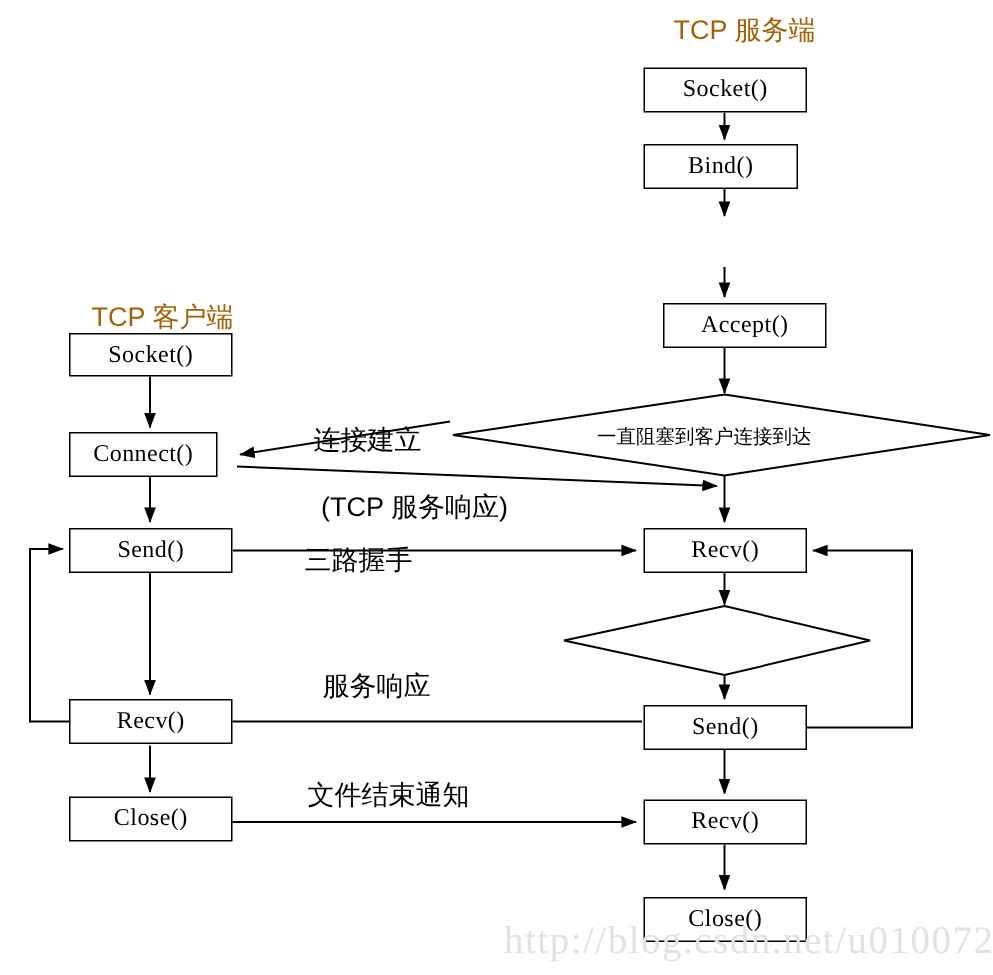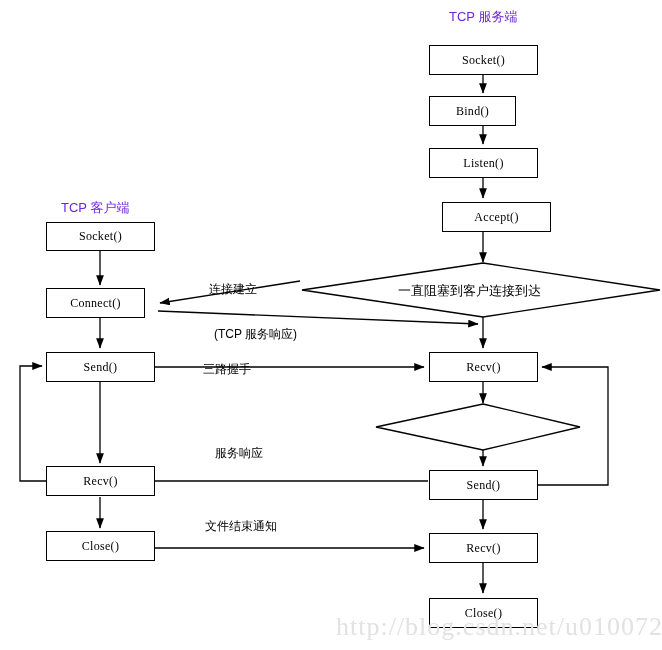--- a/index.html
+++ b/index.html
@@ -27,35 +27,35 @@
     height: 650px;
   }
   .node {
     position: absolute;
     box-sizing: border-box;
     border: 1px solid #000000;
     background: #ffffff;
     display: flex;
     align-items: center;
     justify-content: center;
-    font-size: 12px;
+    font-size: 16px;
     color: #000000;
     letter-spacing: 0.3px;
     white-space: nowrap;
   }
   .title {
     position: absolute;
-    font-size: 13px;
-    color: #6d28d9;
+    font-size: 18px;
+    color: #a16207;
     white-space: nowrap;
     font-family: "Liberation Sans", "DejaVu Sans", sans-serif;
   }
   .edge-label {
     position: absolute;
-    font-size: 12px;
+    font-size: 18px;
     color: #000000;
     white-space: nowrap;
     font-family: "Liberation Sans", "DejaVu Sans", sans-serif;
   }
   .diamond-label {
     position: absolute;
     font-size: 13px;
     color: #000000;
     white-space: nowrap;
     font-family: "Liberation Sans", "DejaVu Sans", sans-serif;
@@ -115,22 +115,21 @@
       <line x1="428" y1="481" x2="51" y2="481" marker-end="url(#ah)"></line>
 
       <line x1="100" y1="548" x2="424" y2="548" marker-end="url(#ah)"></line>
     </g>
   </svg>
 
   <div class="title" style="left:449px; top:8px;">TCP 服务端</div>
   <div class="title" style="left:61px; top:199px;">TCP 客户端</div>
 
   <div class="node" style="left:429px; top:45px; width:109px; height:30px;">Socket()</div>
-  <div class="node" style="left:429px; top:96px; width:87px; height:30px;">Bind()</div>
-  <div class="node" style="left:429px; top:148px; width:109px; height:30px;">Listen()</div>
+  <div class="node" style="left:429px; top:96px; width:103px; height:30px;">Bind()</div>
   <div class="node" style="left:442px; top:202px; width:109px; height:30px;">Accept()</div>
 
   <div class="diamond-label" style="left:398px; top:282px; width:170px; margin-left:0;">一直阻塞到客户连接到达</div>
 
   <div class="node" style="left:429px; top:352px; width:109px; height:30px;">Recv()</div>
 
 
   <div class="node" style="left:429px; top:470px; width:109px; height:30px;">Send()</div>
   <div class="node" style="left:429px; top:533px; width:109px; height:30px;">Recv()</div>
   <div class="node" style="left:429px; top:598px; width:109px; height:30px;">Close()</div>

